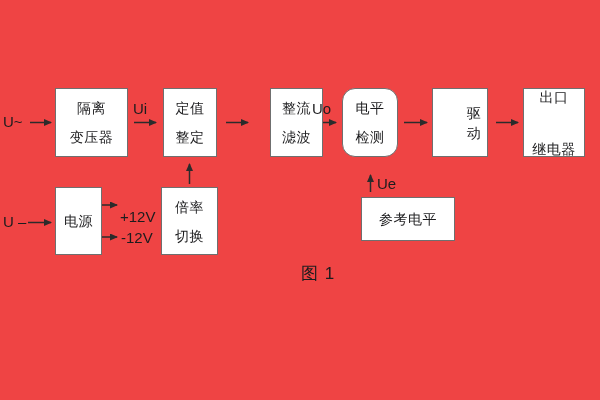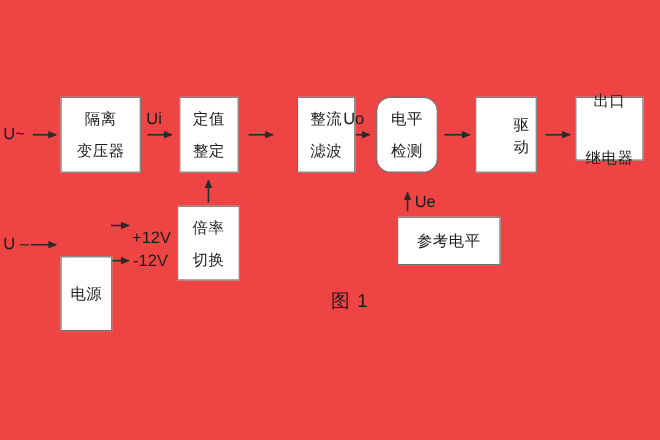--- a/index.html
+++ b/index.html
@@ -96,26 +96,26 @@
 
   <div class="block" style="left:342px; top:88px; width:56px; height:69px;border-radius:13px;">
     <span>电平</span>
     <span>检测</span>
   </div>
 
   <div class="block" style="left:432px; top:88px; width:56px; height:69px;padding-left:28px;">
     <span>驱动</span>
   </div>
 
-  <div class="block" style="left:523px; top:88px; width:62px; height:58px;gap:32px;">
+  <div class="block" style="left:523px; top:88px; width:62px; height:69px;gap:32px;">
     <span>出口</span>
     <span>继电器</span>
   </div>
 
-  <div class="block" style="left:55px; top:187px; width:47px; height:68px;margin-top:46px;">
+  <div class="block" style="left:55px; top:187px; width:47px; height:68px;">
     <span>电源</span>
   </div>
 
   <div class="block" style="left:161px; top:187px; width:57px; height:68px;">
     <span>倍率</span>
     <span>切换</span>
   </div>
 
   <div class="block" style="left:329px; top:197px; width:94px; height:44px;margin-left:32px;">
     <span>参考电平</span>

